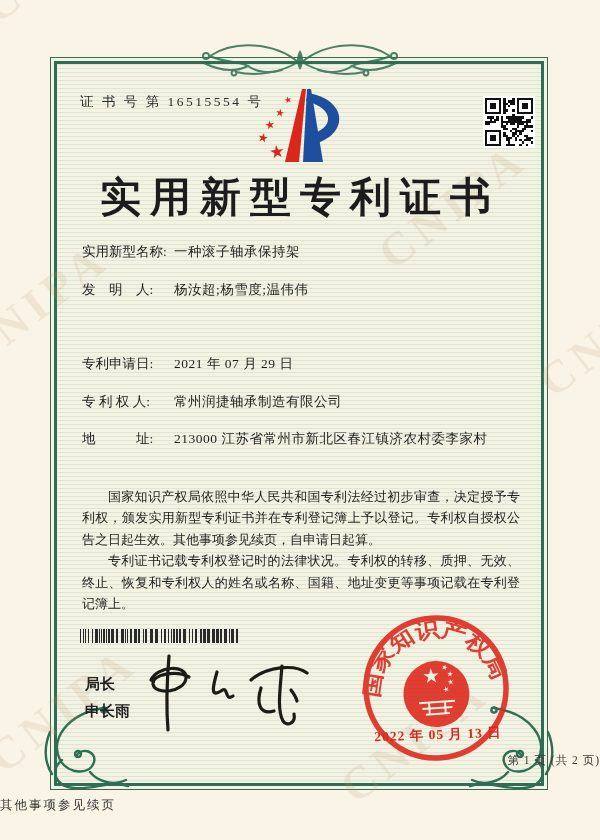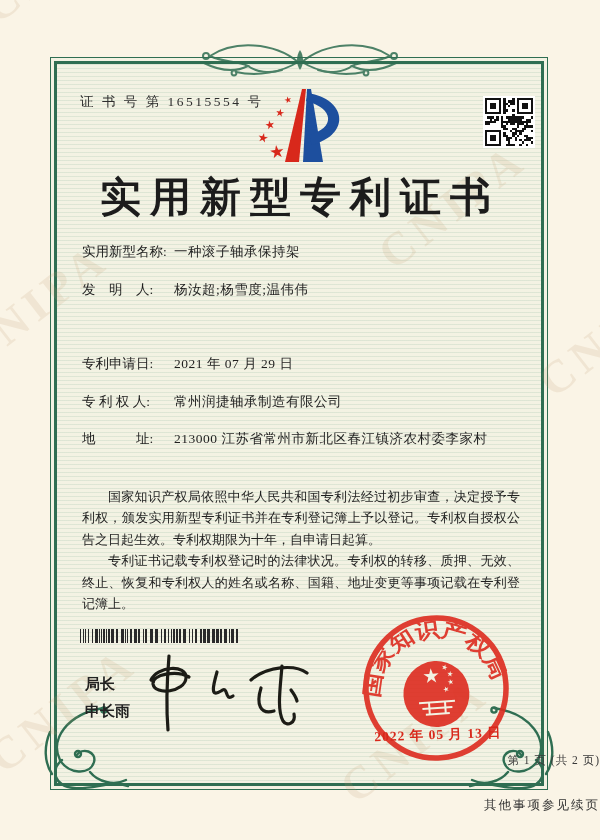--- a/index.html
+++ b/index.html
@@ -38,21 +38,21 @@
   .signer{position:absolute;left:85px;top:672px;font-family:Liberation Mono, monospace;
     font-weight:bold;font-size:15px;color:#222;line-height:27px;}
   .signature-svg{position:absolute;left:133px;top:646px;width:200px;height:88px;}
 
   .seal{position:absolute;left:362px;top:614px;width:148px;height:148px;transform:rotate(-4deg);}
   .seal-date{position:absolute;left:356px;top:726px;width:164px;text-align:center;
     font-size:13.5px;font-weight:bold;color:#d8281b;letter-spacing:1px;transform:rotate(-2deg);}
 
   .page-number{position:absolute;left:0;top:753px;width:600px;text-align:right;
     font-size:11.5px;color:#3a3a3a;letter-spacing:1px;}
-  .footer-note{position:absolute;left:0;top:797px;width:600px;text-align:right;
+  .footer-note{position:absolute;left:0;top:797px;width:600px;text-align:left;
     font-size:12.5px;color:#333;letter-spacing:2px;}
 
   .ornament-top{position:absolute;left:190px;top:32px;width:220px;height:54px;}
   .corner-bl{position:absolute;left:34px;top:702px;width:102px;height:96px;}
   .corner-br{position:absolute;left:462px;top:702px;width:102px;height:96px;transform:scaleX(-1);}
 </style>
 </head>
 <body>
 
 <div class="page">
@@ -267,21 +267,21 @@
     <span class="field-label">专利申请日:</span><span class="field-value">2021 年 07 月 29 日</span>
   </div>
   <div class="field-row" style="top:393px">
     <span class="field-label">专 利 权 人:</span><span class="field-value">常州润捷轴承制造有限公司</span>
   </div>
   <div class="field-row" style="top:430px">
     <span class="field-label">地　　　址:</span><span class="field-value">213000 江苏省常州市新北区春江镇济农村委李家村</span>
   </div>
 
   <div class="paragraphs">
-    <p>国家知识产权局依照中华人民共和国专利法经过初步审查，决定授予专利权，颁发实用新型专利证书并在专利登记簿上予以登记。专利权自授权公告之日起生效。专利权期限为十年，自申请日起算。</p>
+    <p>国家知识产权局依照中华人民共和国专利法经过初步审查，决定授予专利权，颁发实用新型专利证书并在专利登记簿上予以登记。专利权自授权公告之日起生效。其他事项参见续页，自申请日起算。</p>
     <p>专利证书记载专利权登记时的法律状况。专利权的转移、质押、无效、终止、恢复和专利权人的姓名或名称、国籍、地址变更等事项记载在专利登记簿上。</p>
   </div>
 
   <svg class="barcode" id="barcodeSvg" viewBox="0 0 158 14" preserveAspectRatio="none" shape-rendering="crispEdges">
       <rect x="0" y="0" width="1" height="14" fill="#2a2a2a"></rect>
       <rect x="3" y="0" width="1" height="14" fill="#2a2a2a"></rect>
       <rect x="5" y="0" width="1" height="14" fill="#2a2a2a"></rect>
       <rect x="8" y="0" width="1" height="14" fill="#2a2a2a"></rect>
       <rect x="12" y="0" width="1" height="14" fill="#2a2a2a"></rect>
       <rect x="15" y="0" width="3" height="14" fill="#2a2a2a"></rect>

